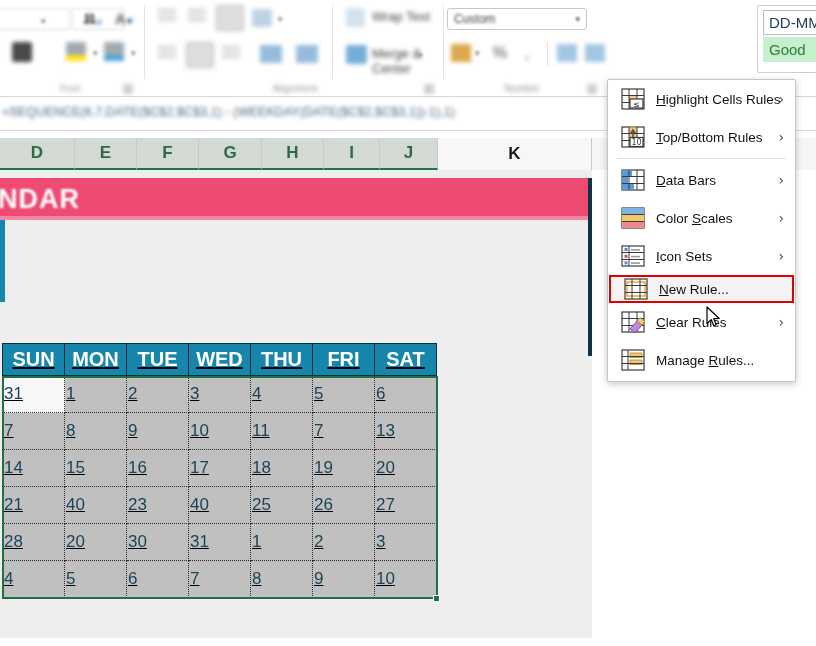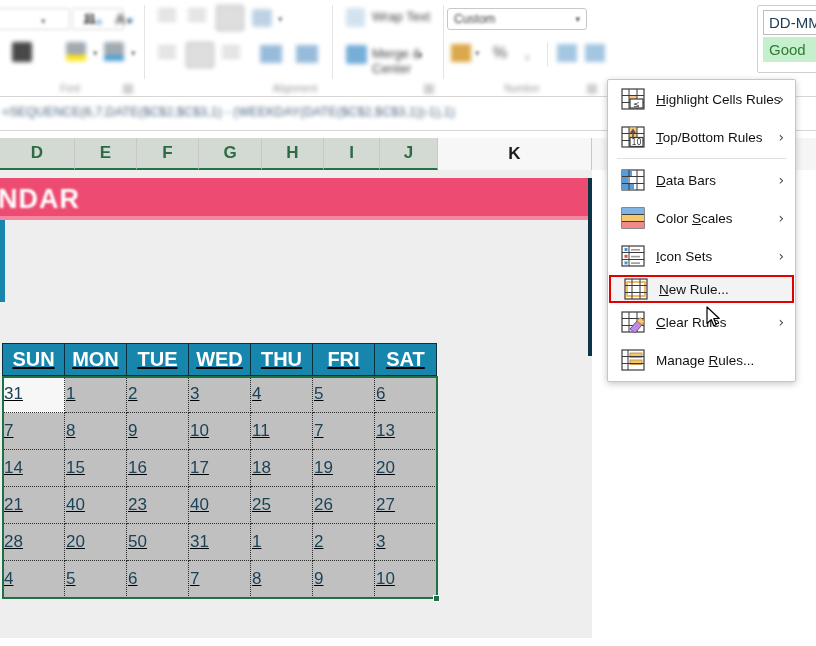--- a/index.html
+++ b/index.html
@@ -382,21 +382,21 @@
             <td>40</td>
             <td>23</td>
             <td>40</td>
             <td>25</td>
             <td>26</td>
             <td>27</td>
           </tr>
           <tr>
             <td>28</td>
             <td>20</td>
-            <td>50</td>
+            <td>30</td>
             <td>31</td>
             <td>1</td>
             <td>2</td>
             <td>3</td>
           </tr>
           <tr>
             <td>4</td>
             <td>5</td>
             <td>6</td>
             <td>7</td>

